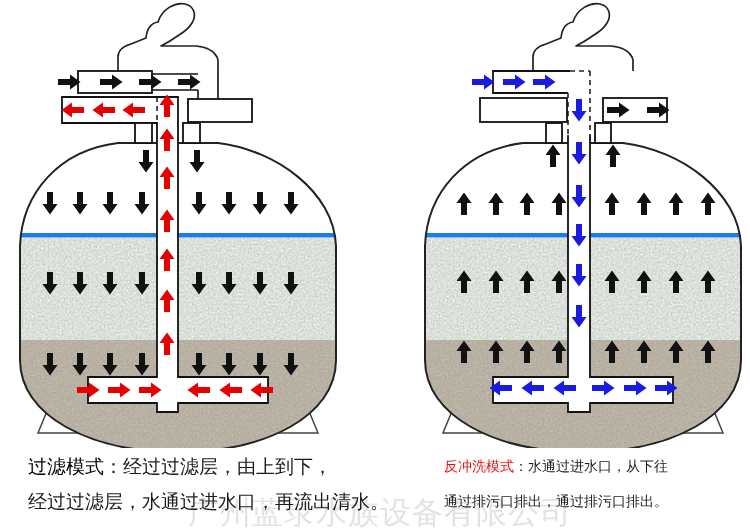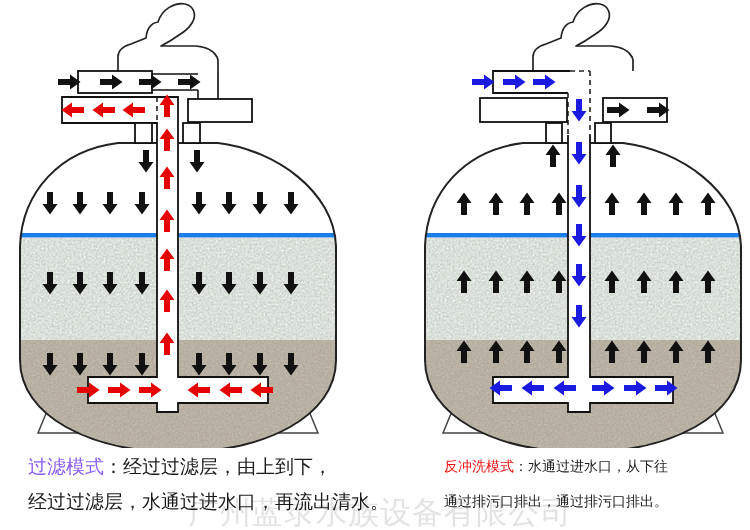--- a/index.html
+++ b/index.html
@@ -11,21 +11,21 @@
   .watermark{position:absolute;left:0;top:0;width:750px;height:530px;z-index:1;margin-top:48px;}
   .wm-company{position:absolute;left:188px;top:444px;font-size:31px;letter-spacing:1px;
               color:#e3e3e3;white-space:nowrap;}
   .wm-url-1{position:absolute;left:212px;top:489px;font-size:30px;letter-spacing:3px;color:#ebebeb;}
   .wm-url-2{position:absolute;left:341px;top:489px;font-size:16px;letter-spacing:3px;color:#ebebeb;}
   .captions{position:absolute;left:0;top:449px;width:750px;z-index:2;}
   .caption{position:absolute;top:0;white-space:nowrap;color:#1a1a1a;}
   .cap-line{height:35px;line-height:35px;}
   #caption-left{left:28px;font-size:19px;}
   #caption-right{left:444px;font-size:14px;}
-  .cap-label.blue{color:#8b5cf6;}
+  .cap-label.blue{color:#000000;}
   .cap-label.red{color:#ee1111;}
   svg{display:block;}
   .outline{fill:none;stroke:#222;stroke-width:2;}
   .pipe{fill:#ffffff;stroke:#111;stroke-width:1.8;}
   .pipe-norim{fill:#ffffff;stroke:none;}
   .dash{fill:none;stroke:#222;stroke-width:1.6;stroke-dasharray:5,4;}
   .thin{fill:none;stroke:#111;stroke-width:1.6;}
   .cap-shape{fill:#fff;stroke:#222;stroke-width:1.7;stroke-linejoin:round;}
   .stand{fill:#fff;stroke:#444;stroke-width:1.5;}
 </style>

